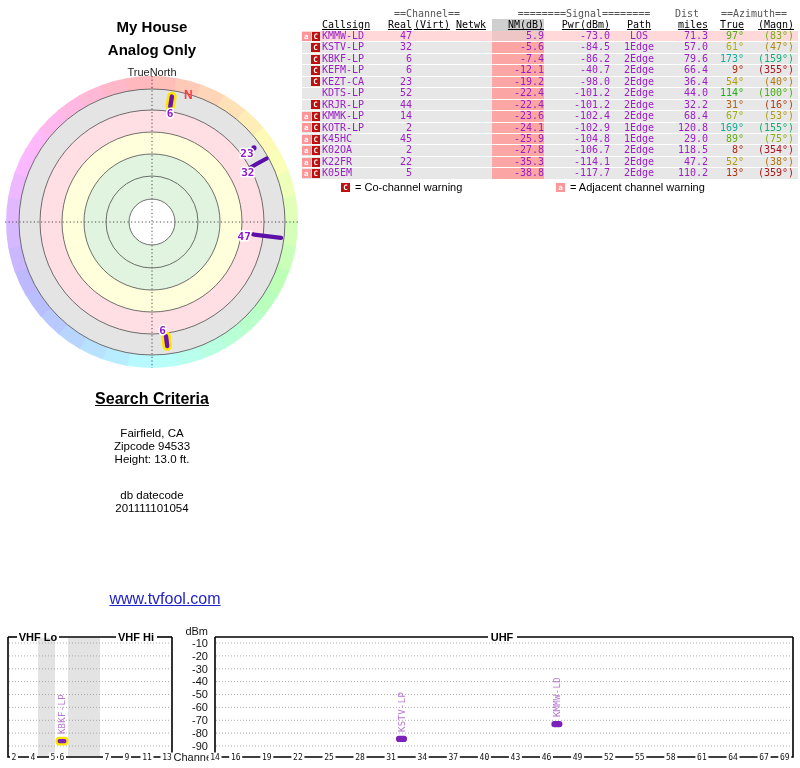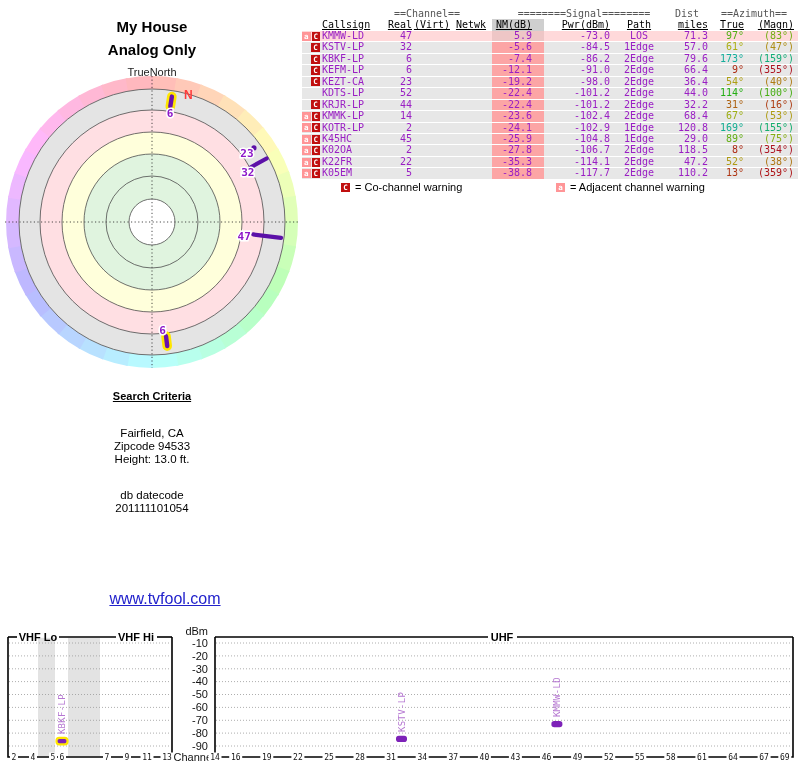--- a/index.html
+++ b/index.html
@@ -12,37 +12,37 @@
   #truenorth{top:66px;left:0;width:304px;text-align:center;font-size:11px;color:#222}
   #polar-wrap{top:0;left:0;width:300px;height:380px}
   
   #station-table{left:302px;top:8px;width:496px;font-family:"DejaVu Sans Mono",monospace;
                  font-size:10px;color:#9a1fc4}
   .gh{position:absolute;top:0;height:11px;line-height:11px;color:#555;text-align:center;font-size:10px;white-space:pre}
   #h2row{display:flex;height:12px;line-height:12px;color:#000;margin-top:11px}
   #h2row span{text-decoration:underline}
   .c-flag{width:18px}.c-call{width:60px;padding-left:2px;box-sizing:border-box}
   .c-real{width:32px;text-align:right}.c-virt{width:38px;text-align:right}
-  .c-net{width:42px;text-align:center}.c-nm{width:52px;text-align:right;padding-right:12px;box-sizing:border-box}
+  .c-net{width:42px;text-align:center}.c-nm{width:52px;text-align:right;padding-right:0;box-sizing:border-box}
   .c-pwr{width:70px;text-align:right;padding-right:4px;box-sizing:border-box}
   .c-path{width:50px;text-align:center}.c-mi{width:46px;text-align:right;padding-right:2px;box-sizing:border-box}
   .c-true{width:34px;text-align:right}.c-magn{width:54px;text-align:right;padding-right:4px;box-sizing:border-box}
   #h2row .c-nm{background:#cfcfcf}
   .trow{display:flex;height:10.45px;line-height:10.45px;background:#e7e7e7;border-bottom:1px solid #fff;align-items:stretch}
   .trow .c-nm{background:#fca5a5}
   .trow.hl{background:#ffd9da}.trow.hl .c-nm{background:#eec6c6}
   .c-flag{display:flex;justify-content:flex-end;align-items:center;gap:1px}
   .fbox{display:inline-block;width:9px;height:9px;font-size:7.5px;font-weight:bold;color:#fff;
         text-align:center;line-height:9px;font-family:"DejaVu Sans Mono",monospace}
   .fa{background:#ff9597}.fc{background:#c00f0f}
   .legend{display:flex;gap:5px;align-items:center;font-size:11px;color:#000}
   #legend-c{left:341px;top:181px}
   #legend-a{left:556px;top:181px}
   
-  #sc-title{top:390px;left:0;width:304px;text-align:center;font-size:11px;font-weight:bold;text-decoration:underline;color:#000}
+  #sc-title{top:390px;left:0;width:304px;text-align:center;font-size:16px;font-weight:bold;text-decoration:underline;color:#000}
   .sc-line{left:0;width:304px;text-align:center;font-size:11.5px;color:#000;line-height:12.8px}
   
   #tvfool-link-wrap{top:590px;left:25px;width:280px;text-align:center;font-size:16px}
   #tvfool-link-wrap a{color:#2222cc}
   
   #spectrum-wrap{top:620px;left:0;width:800px;height:148px}
   .grid{stroke:#999;stroke-width:.8;stroke-dasharray:1 2}
 </style>
 </head>
 <body>
@@ -187,21 +187,21 @@
         </div>
         <div class="trow">
           <span class="c-flag">
             <span class="fbox fc">C</span>
           </span>
           <span class="c-call">KEFM-LP</span>
           <span class="c-real">6</span>
           <span class="c-virt"></span>
           <span class="c-net"></span>
           <span class="c-nm">-12.1</span>
-          <span class="c-pwr">-91.0</span>
+          <span class="c-pwr">-40.7</span>
           <span class="c-path">2Edge</span>
           <span class="c-mi">66.4</span>
           <span class="c-true" style="color:hsl(9,80%,38%)">9°</span>
           <span class="c-magn" style="color:hsl(355,80%,38%)">(355°)</span>
         </div>
         <div class="trow">
           <span class="c-flag">
             <span class="fbox fc">C</span>
           </span>
           <span class="c-call">KEZT-CA</span>

